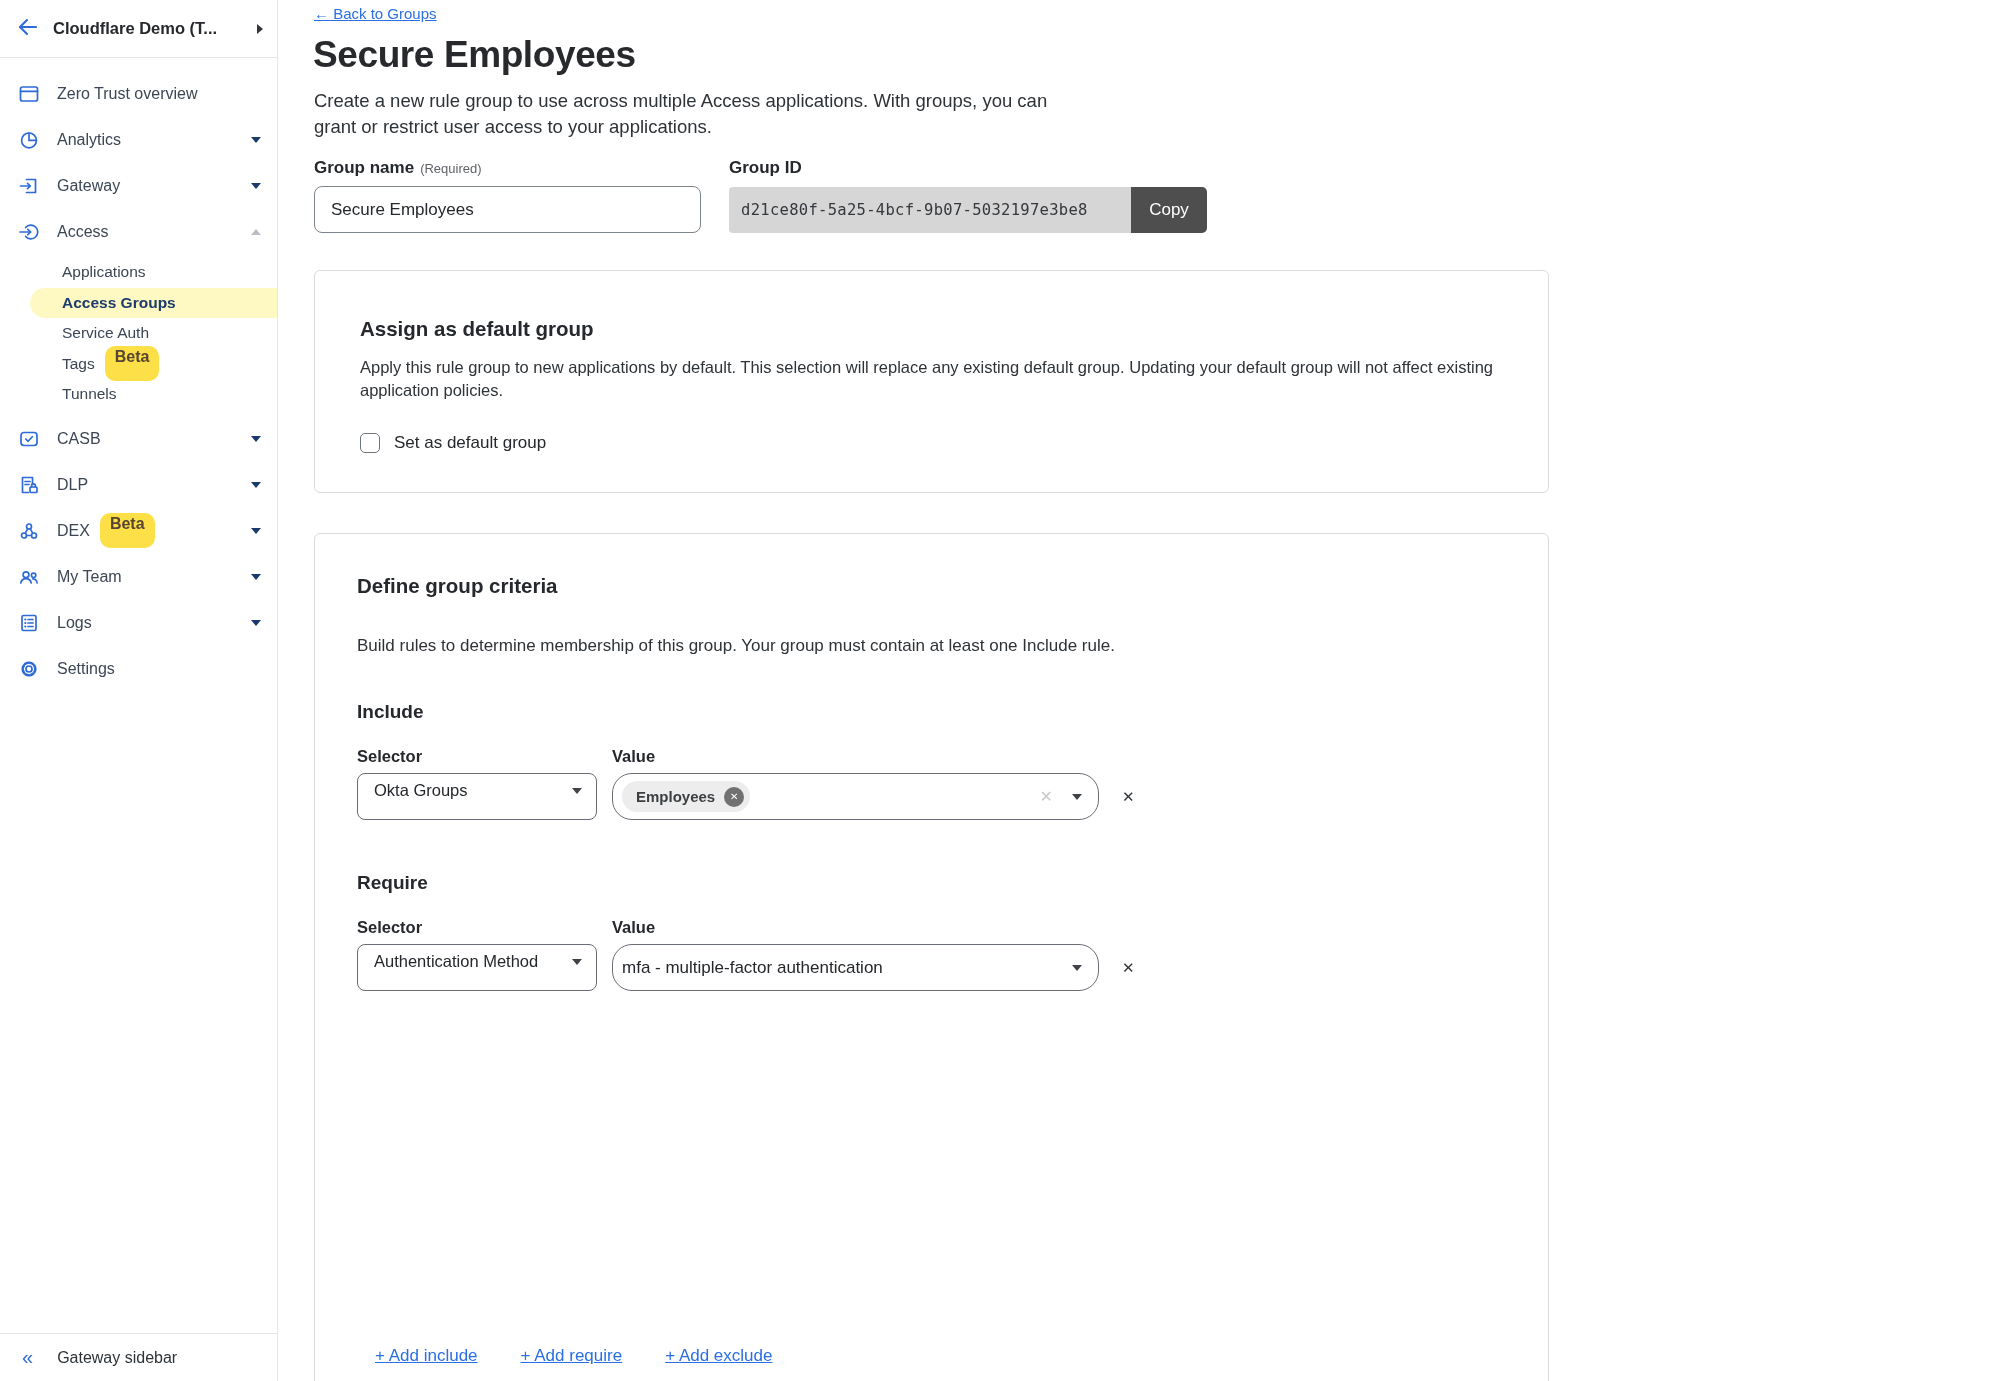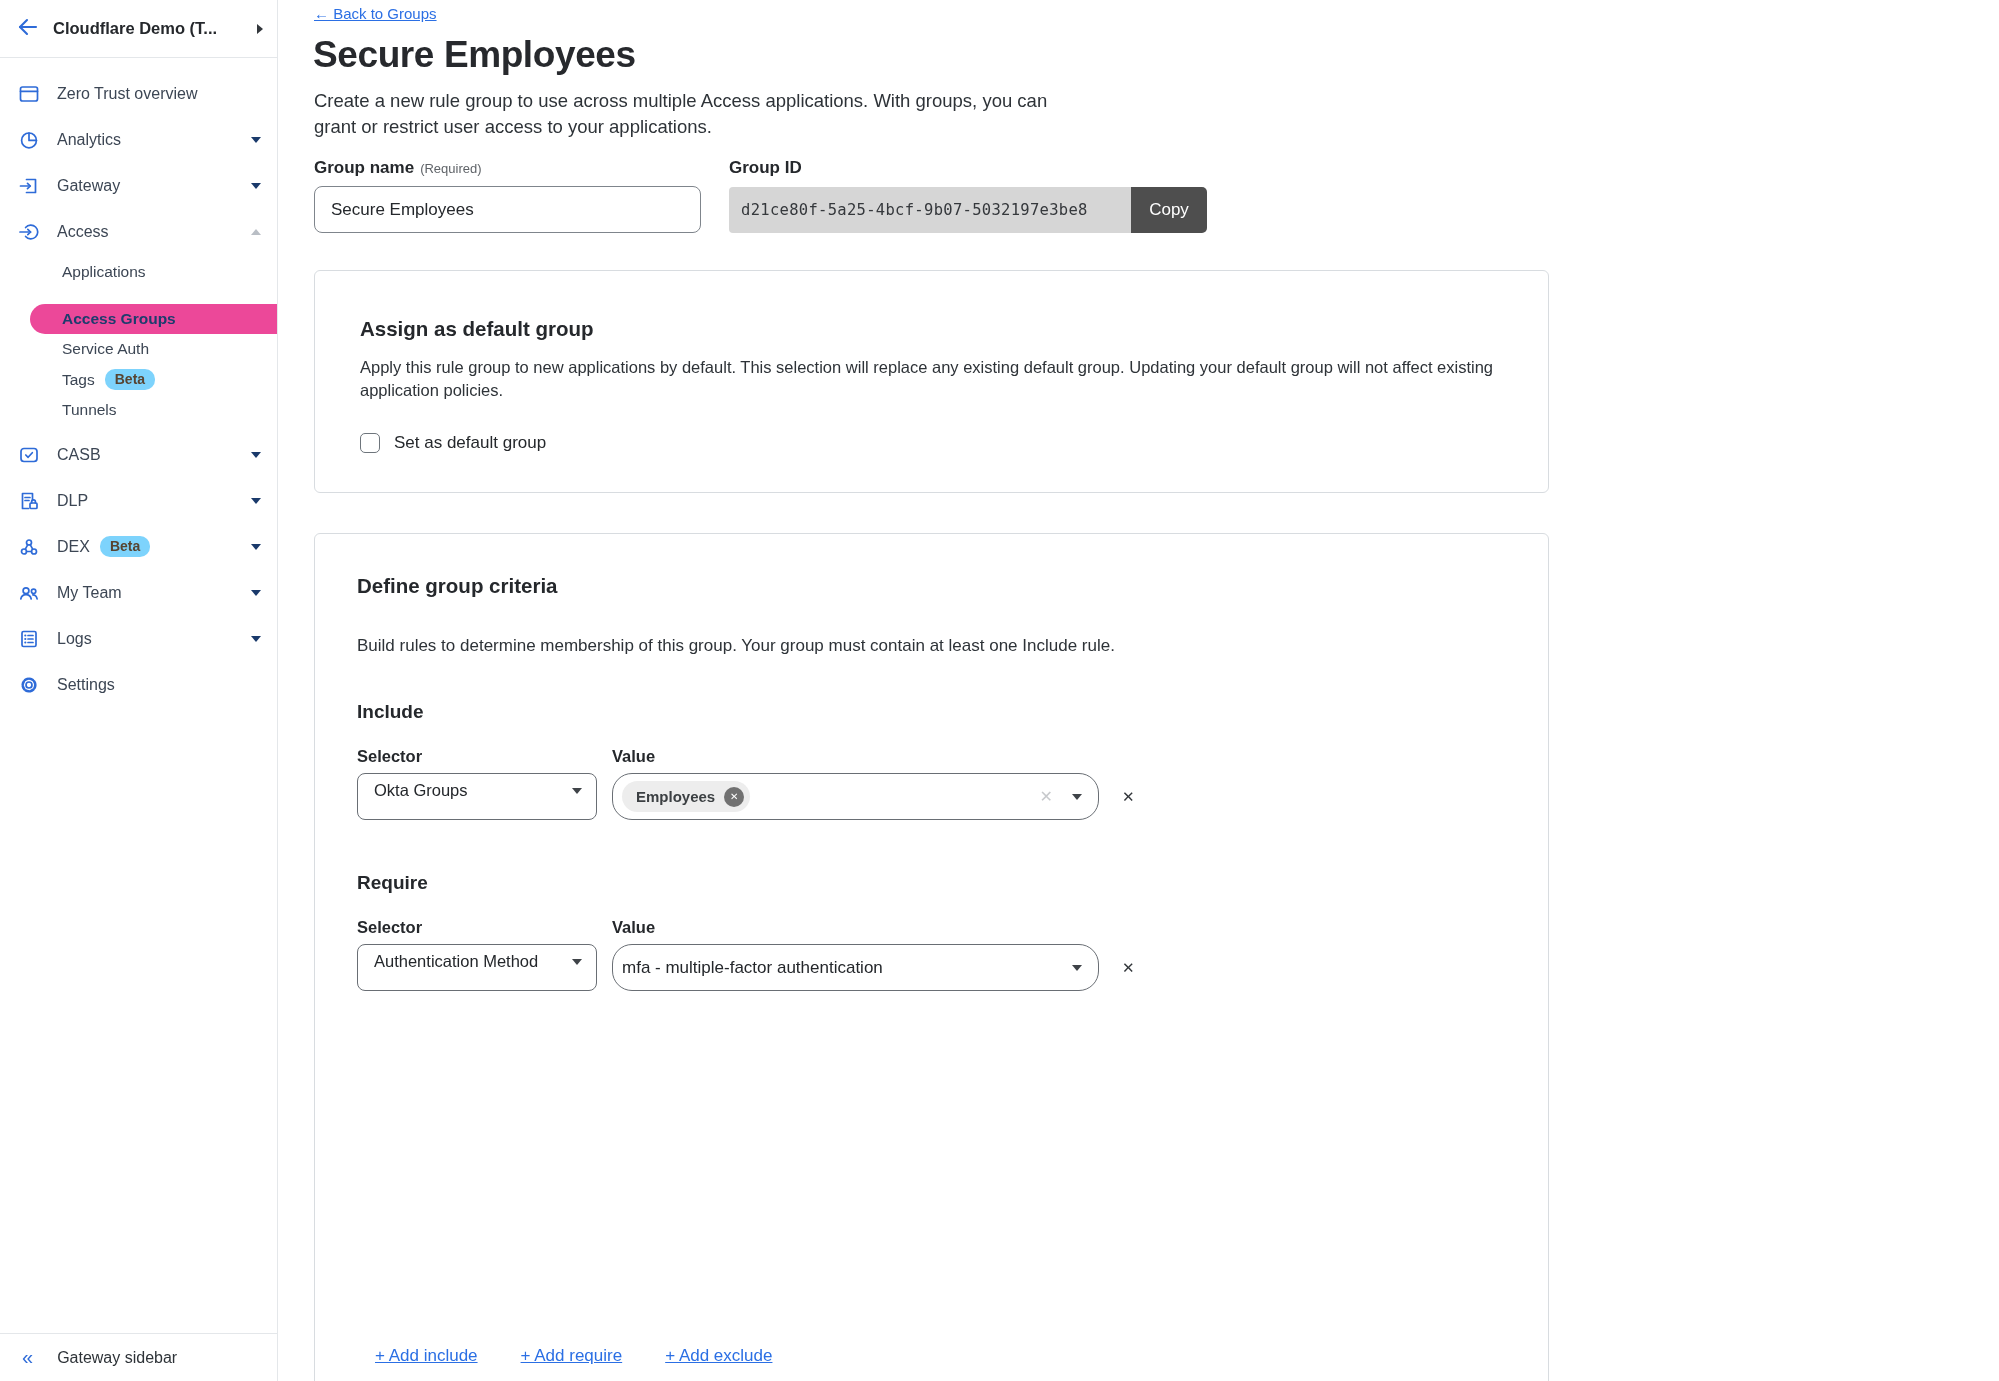--- a/index.html
+++ b/index.html
@@ -31,26 +31,26 @@
   }
   .nav-item .icon { width:25px; height:24px; flex:0 0 25px; display:flex; align-items:center; }
   .nav-item .label { margin-left:15px; font-size:16px; color:#3c4654; }
   .nav-item .spacer { flex:1; }
   .sub-list { padding:2px 0 6px 0; }
   .sub-item {
     height:30.5px; display:flex; align-items:center; padding-left:62px;
     font-size:15.5px; color:#3c4654; cursor:pointer;
   }
   .sub-item.selected {
-    background:#ec4899; border-radius:16px 0 0 16px; margin-left:30px; padding-left:32px;
-    font-weight:bold; color:#1d3c6d;margin-top:16px;
+    background:#fef9c3; border-radius:16px 0 0 16px; margin-left:30px; padding-left:32px;
+    font-weight:bold; color:#1d3c6d;
   }
   .badge {
-    display:inline-block; margin-left:10px; padding:3px 10px 4px;
-    background:#7dd3fc; color:#574431; font-size:14px; font-weight:bold;
+    display:inline-block; margin-left:10px; padding:3px 10px 16px;
+    background:#fde047; color:#574431; font-size:16px; font-weight:bold;
     border-radius:10px; line-height:1;
   }
   .sb-footer {
     position:absolute; left:0; bottom:0; width:277px; height:48px;
     border-top:1px solid #e4e7ea; display:flex; align-items:center; padding-left:22px; cursor:pointer;
   }
   .sb-footer .chev { color:#2e6bd8; font-size:20px; }
   .sb-footer .lbl { margin-left:24px; font-size:16px; color:#2e3338; }
   
   .main { position:absolute; left:279px; top:0; width:1720px; height:1381px; }

